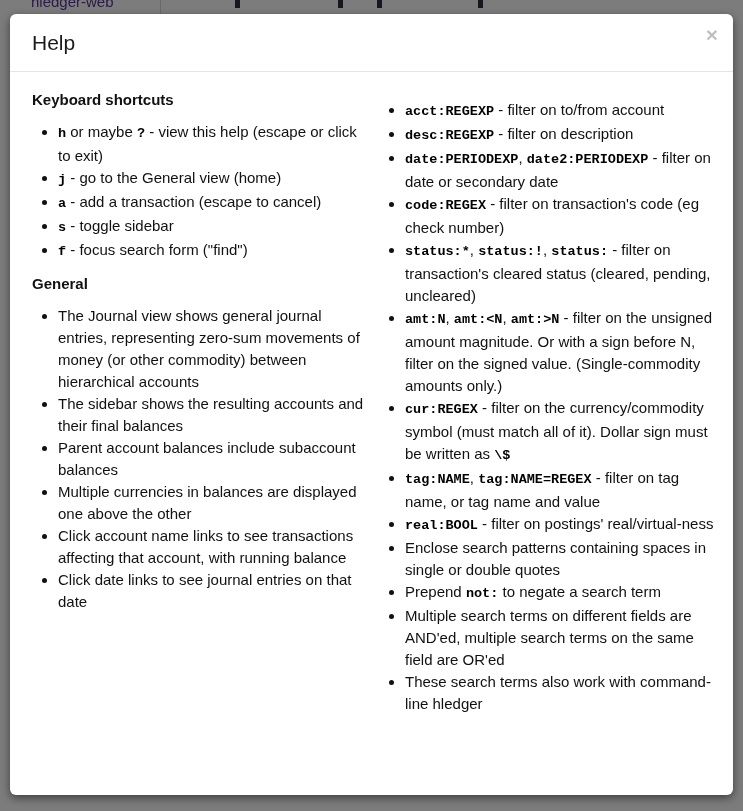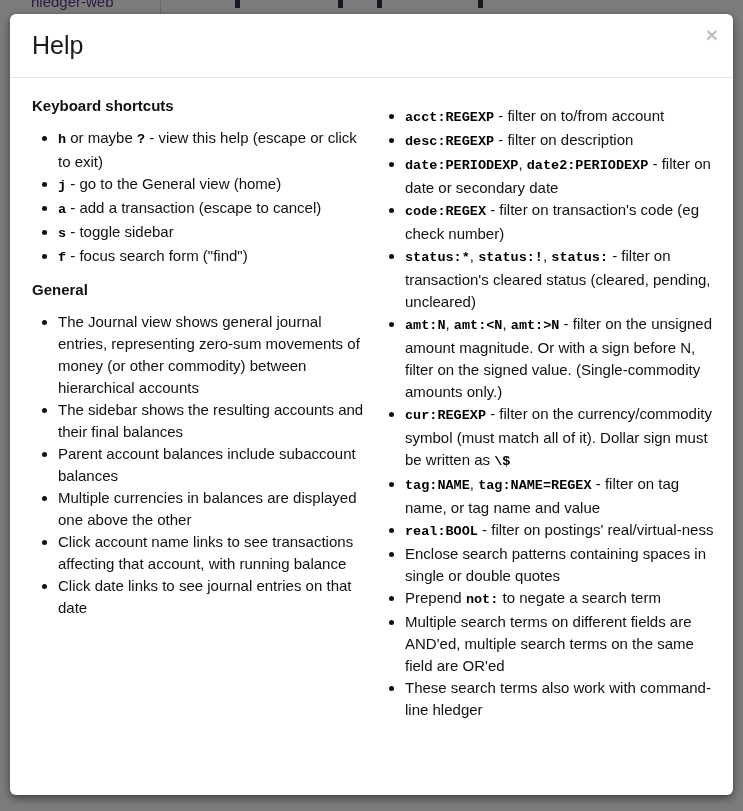--- a/index.html
+++ b/index.html
@@ -44,21 +44,21 @@
     box-shadow: 0 3px 9px rgba(0,0,0,0.5);
     overflow: hidden;
   }
   .modal-header {
     padding: 14px 15px 13px 22px;
     border-bottom: 1px solid #e5e5e5;
     position: relative;
   }
   .modal-title {
     margin: 0;
-    font-size: 25px;
+    font-size: 21px;
     font-weight: 400;
     line-height: 1.42;
     color: #1a1a1a;
   }
   .close {
     position: absolute; top: 10px; right: 15px;
     border: 0; background: none; padding: 0;
     font-size: 21px; font-weight: 700; line-height: 1;
     color: #000; opacity: 0.25; cursor: pointer;
     font-family: "Liberation Sans", sans-serif;
@@ -139,21 +139,21 @@
     </div>
     <div class="col col-right">
       <section>
         <ul>
             <li><code>acct:REGEXP</code><span> - filter on to/from account</span></li>
             <li><code>desc:REGEXP</code><span> - filter on description</span></li>
             <li><code>date:PERIODEXP</code><span>, </span><code>date2:PERIODEXP</code><span> - filter on date or secondary date</span></li>
             <li><code>code:REGEX</code><span> - filter on transaction's code (eg check number)</span></li>
             <li><code>status:*</code><span>, </span><code>status:!</code><span>, </span><code>status:</code><span> - filter on transaction's cleared status (cleared, pending, uncleared)</span></li>
             <li><code>amt:N</code><span>, </span><code>amt:&lt;N</code><span>, </span><code>amt:&gt;N</code><span> - filter on the unsigned amount magnitude. Or with a sign before N, filter on the signed value. (Single-commodity amounts only.)</span></li>
-            <li><code>cur:REGEXP</code><span> - filter on the currency/commodity symbol (must match all of it). Dollar sign must be written as </span><code>\$</code></li>
+            <li><code>cur:REGEX</code><span> - filter on the currency/commodity symbol (must match all of it). Dollar sign must be written as </span><code>\$</code></li>
             <li><code>tag:NAME</code><span>, </span><code>tag:NAME=REGEX</code><span> - filter on tag name, or tag name and value</span></li>
             <li><code>real:BOOL</code><span> - filter on postings' real/virtual-ness</span></li>
             <li><span>Enclose search patterns containing spaces in single or double quotes</span></li>
             <li><span>Prepend </span><code>not:</code><span> to negate a search term</span></li>
             <li><span>Multiple search terms on different fields are AND'ed, multiple search terms on the same field are OR'ed</span></li>
             <li><span>These search terms also work with command-line hledger</span></li>
           </ul>
       </section>
     </div>
   </div>

